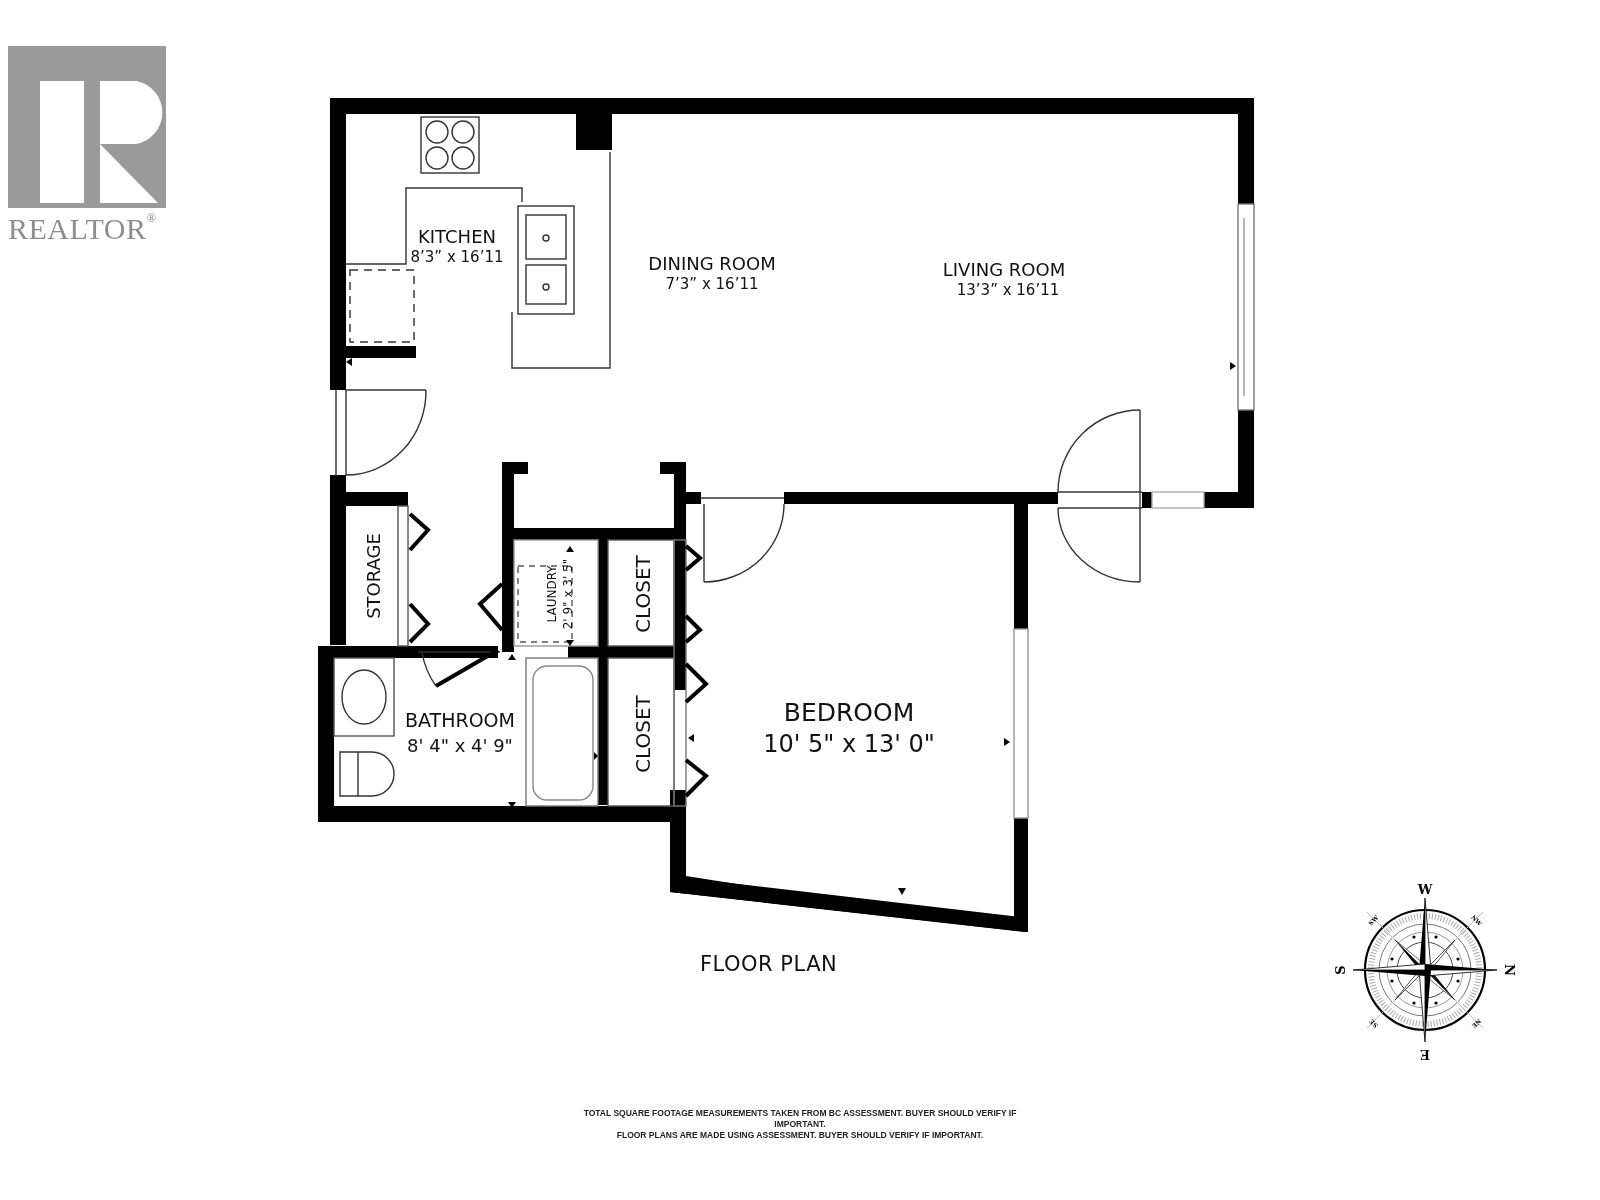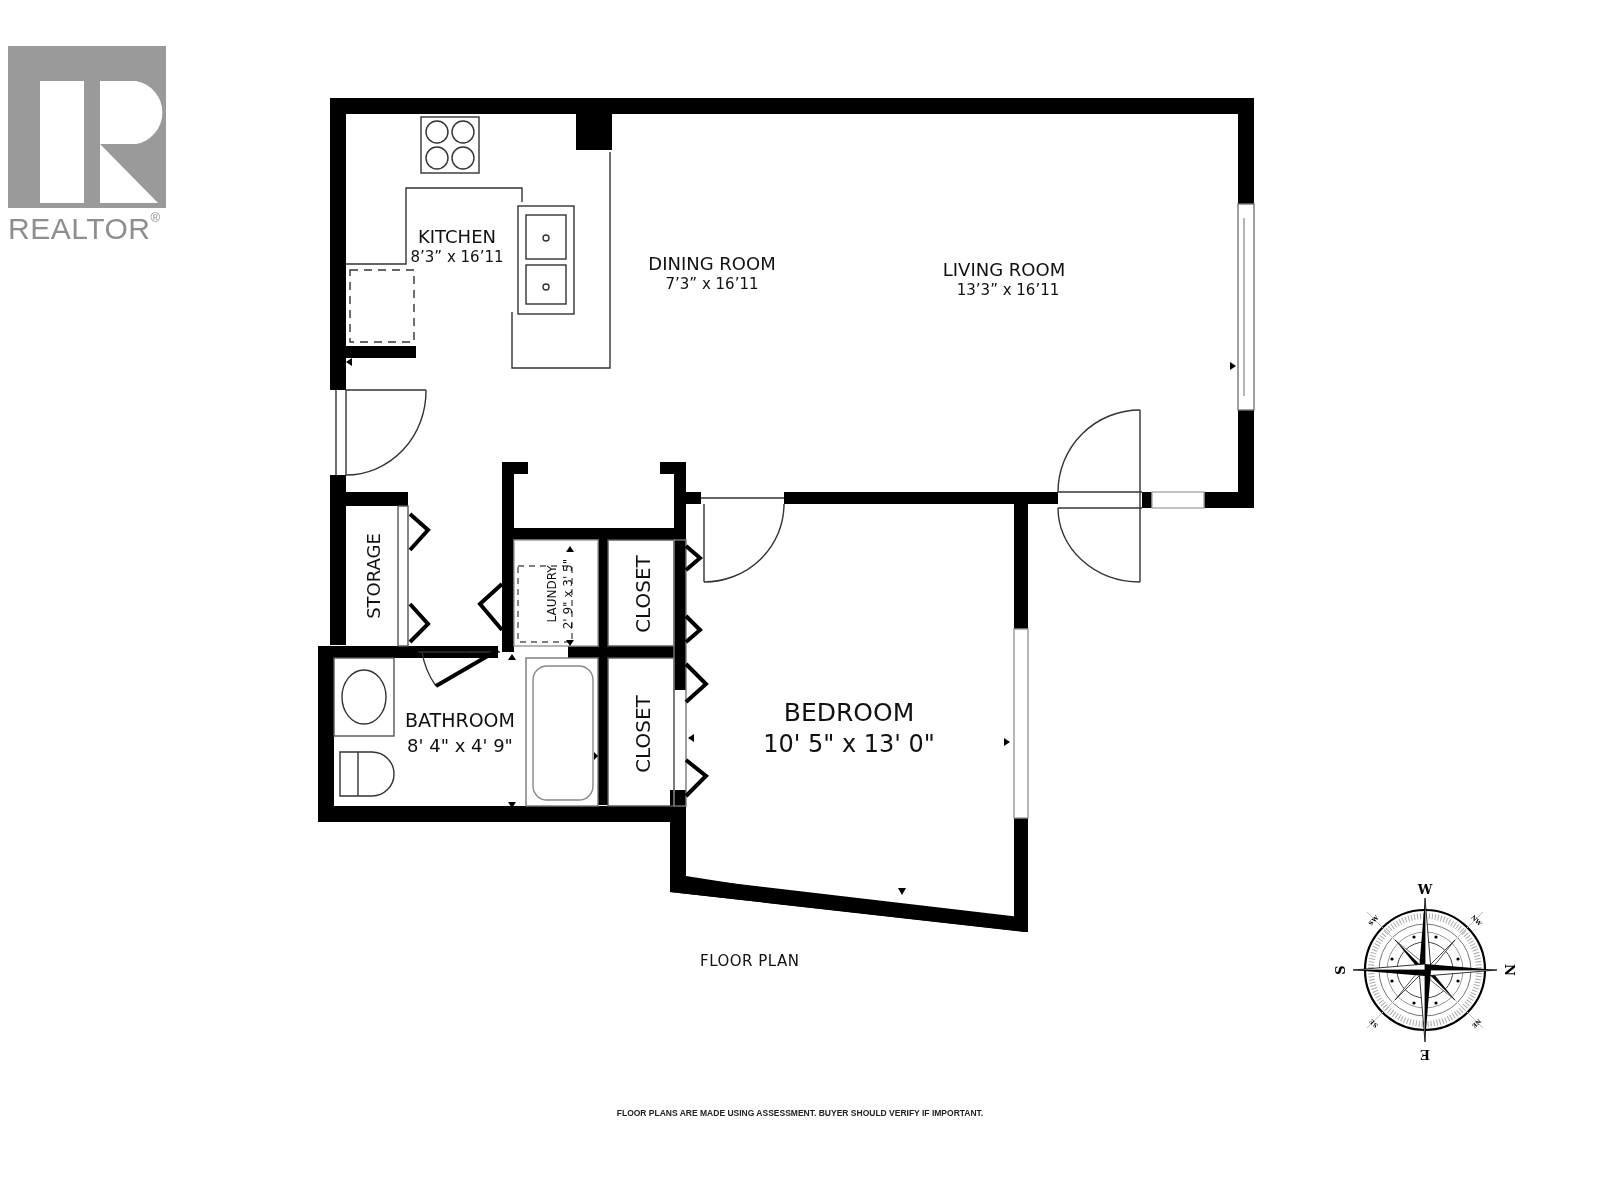--- a/index.html
+++ b/index.html
@@ -1,23 +1,23 @@
 <!DOCTYPE html>
 <html><head>
 <meta charset="utf-8">
 <style>
   html, body { margin: 0; padding: 0; background: #ffffff; }
   body { width: 1600px; height: 1200px; position: relative; overflow: hidden; font-family: "DejaVu Sans", sans-serif; }
   .logo { position: absolute; left: 8px; top: 46px; width: 172px; }
   .logo-box { position: absolute; left: 0; top: 0; width: 158px; height: 162px; background: #9a9a9a; }
-  .logo-text { position: absolute; left: 0; top: 166px; font-family: Liberation Sans, sans-serif; font-size: 30px; color: #8e8e8e; letter-spacing: 0.5px; }
+  .logo-text { position: absolute; left: 0; top: 166px; font-family: Liberation Serif, serif; font-size: 30px; color: #8e8e8e; letter-spacing: 0.5px; }
   .logo-text sup { font-size: 13px; vertical-align: top; position: relative; top: -2px; }
   svg.plan { position: absolute; left: 0; top: 0; }
   .room-label { font-family: "DejaVu Sans", sans-serif; fill: #111; }
-  .caption { position: absolute; left: 700px; top: 952px; font-family: "DejaVu Sans", sans-serif; font-size: 15px; color: #111; letter-spacing: 0.5px; }
+  .caption { position: absolute; left: 700px; top: 952px; font-family: "DejaVu Sans", sans-serif; font-size: 21px; color: #111; letter-spacing: 0.5px; }
   .disclaimer { position: absolute; left: 560px; top: 1108px; width: 480px; text-align: center; font-family: "Liberation Sans", sans-serif; font-size: 8.5px; font-weight: bold; color: #222; line-height: 11px; }
 </style>
 </head>
 <body>
 
 <div class="logo">
   <div class="logo-box">
     <svg width="158" height="162" viewBox="0 0 158 162">
       <rect x="32" y="35" width="44" height="122" fill="#fff"></rect>
       <path d="M92 35 H128 A32 32 0 0 1 128 98 H92 Z" fill="#fff"></path>
@@ -234,14 +234,15 @@
       <text transform="translate(50 -48) rotate(45)" text-anchor="middle" font-size="6">NW</text>
       <text transform="translate(50 52) rotate(135)" text-anchor="middle" font-size="6">NE</text>
       <text transform="translate(-50 52) rotate(-135)" text-anchor="middle" font-size="6">SE</text>
     </g>
   </g>
 </svg>
 
 <div class="caption">FLOOR PLAN</div>
 
 <div class="disclaimer">
+  <div>TOTAL SQUARE FOOTAGE MEASUREMENTS TAKEN FROM BC ASSESSMENT. BUYER SHOULD VERIFY IF IMPORTANT.</div>
   <div>FLOOR PLANS ARE MADE USING ASSESSMENT. BUYER SHOULD VERIFY IF IMPORTANT.</div>
 </div>
 
 </body></html>

